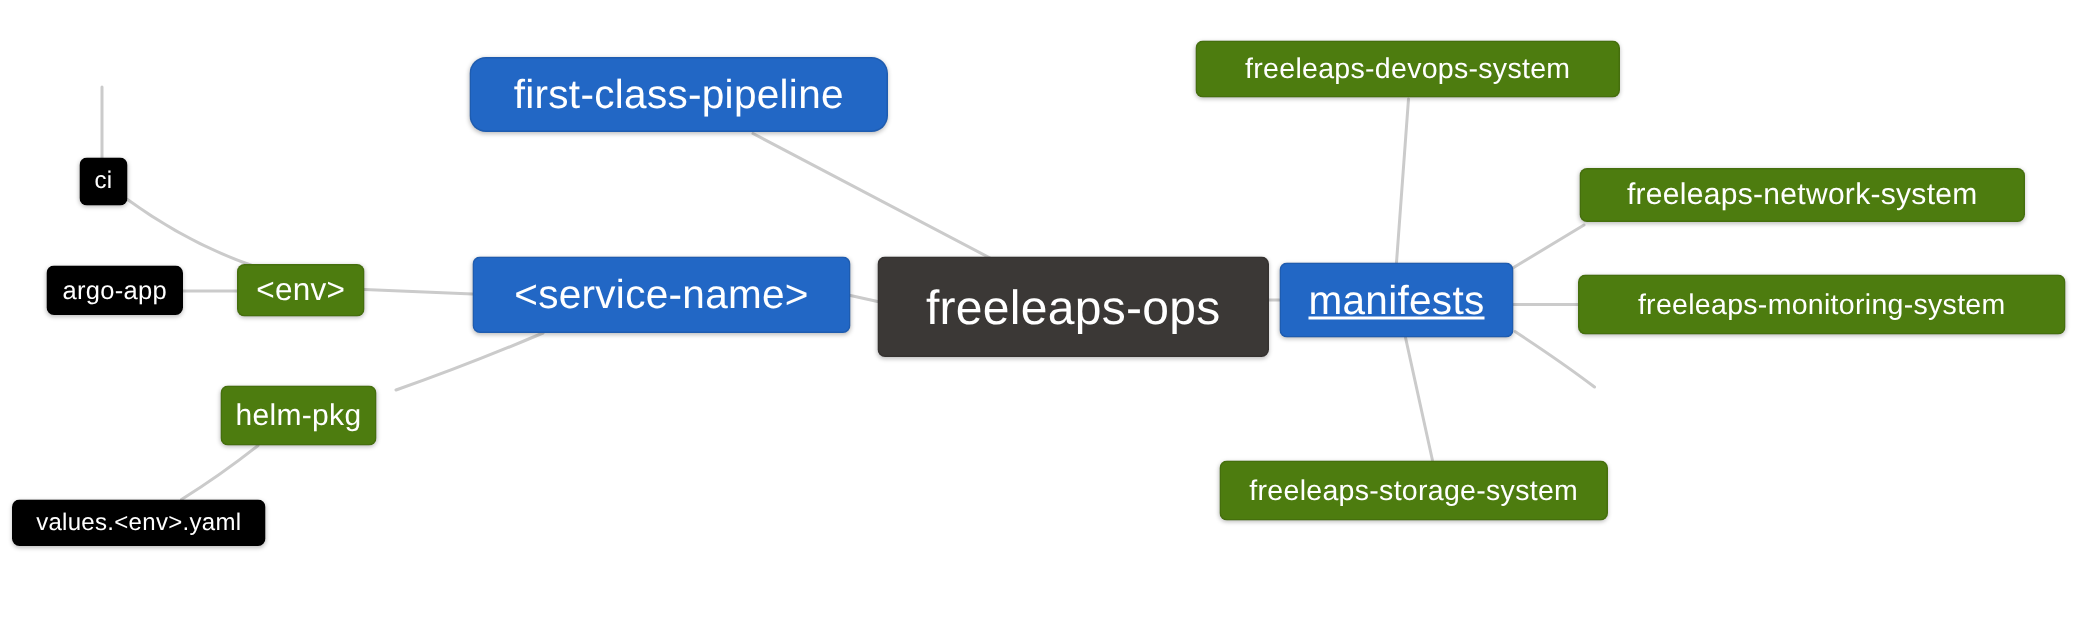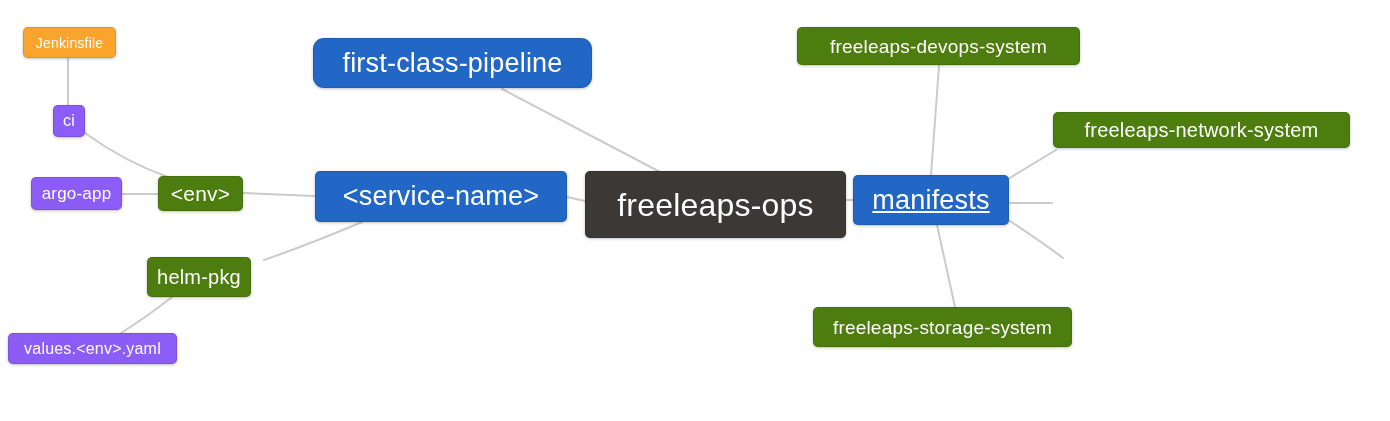--- a/index.html
+++ b/index.html
@@ -38,21 +38,21 @@
     box-sizing: border-box;
     border: 1px solid rgba(0,0,0,0.10);
     box-shadow: 0 1px 3px rgba(0,0,0,0.25);
     white-space: nowrap;
     cursor: pointer;
     line-height: 1;
     letter-spacing: 0.2px;
   }
   .c-blue   { background: #2267C5; }
   .c-green  { background: #4d7c0f; }
-  .c-red    { background: #8b5cf6; }
+  .c-red    { background: #000000; }
   .c-amber  { background: #F9A42C; }
   .c-dark   { background: #3B3836; }
 
   .n-jenkinsfile          { left: 23px;   top: 27px;  width: 93px;  height: 31px; font-size: 14px; }
   .n-ci                   { left: 53px;   top: 105px; width: 32px;  height: 32px; font-size: 16px; }
   .n-argo-app             { left: 31px;   top: 177px; width: 91px;  height: 33px; font-size: 17px; }
   .n-env                  { left: 158px;  top: 176px; width: 85px;  height: 35px; font-size: 21px; }
   .n-service-name         { left: 315px;  top: 171px; width: 252px; height: 51px; font-size: 27px; }
   .n-first-class-pipeline { left: 313px;  top: 38px;  width: 279px; height: 50px; font-size: 27px; border-radius: 11px; }
   .n-freeleaps-ops        { left: 585px;  top: 171px; width: 261px; height: 67px; font-size: 32px; }
@@ -80,40 +80,40 @@
     <path d="M362,222 Q310,244 264,260"></path>
     <path d="M172,297 Q148,316 121,333"></path>
     <path d="M846,200 L853,200"></path>
     <path d="M931,175 L939,66"></path>
     <path d="M1008,179 L1056,150"></path>
     <path d="M1009,203 L1052,203"></path>
     <path d="M1010,221 Q1042,242 1063,258"></path>
     <path d="M937,225 L955,307"></path>
   </svg>
 
-  <div class="node c-amber n-jenkinsfile">Jenkinsfile</div>
 
   <div class="node c-red n-ci">ci</div>
 
   <div class="node c-red n-argo-app">argo-app</div>
 
   <div class="node c-green n-env">&lt;env&gt;</div>
 
   <div class="node c-blue n-service-name">&lt;service-name&gt;</div>
 
   <div class="node c-blue n-first-class-pipeline">first-class-pipeline</div>
 
   <div class="node c-dark n-freeleaps-ops">freeleaps-ops</div>
 
   <div class="node c-blue n-manifests">manifests</div>
 
   <div class="node c-green n-devops-system">freeleaps-devops-system</div>
 
   <div class="node c-green n-network-system">freeleaps-network-system</div>
 
+  <div class="node c-green n-monitoring-system">freeleaps-monitoring-system</div>
 
 
   <div class="node c-green n-storage-system">freeleaps-storage-system</div>
 
   <div class="node c-green n-helm-pkg">helm-pkg</div>
 
   <div class="node c-red n-values-env-yaml">values.&lt;env&gt;.yaml</div>
 
 </div>
 

